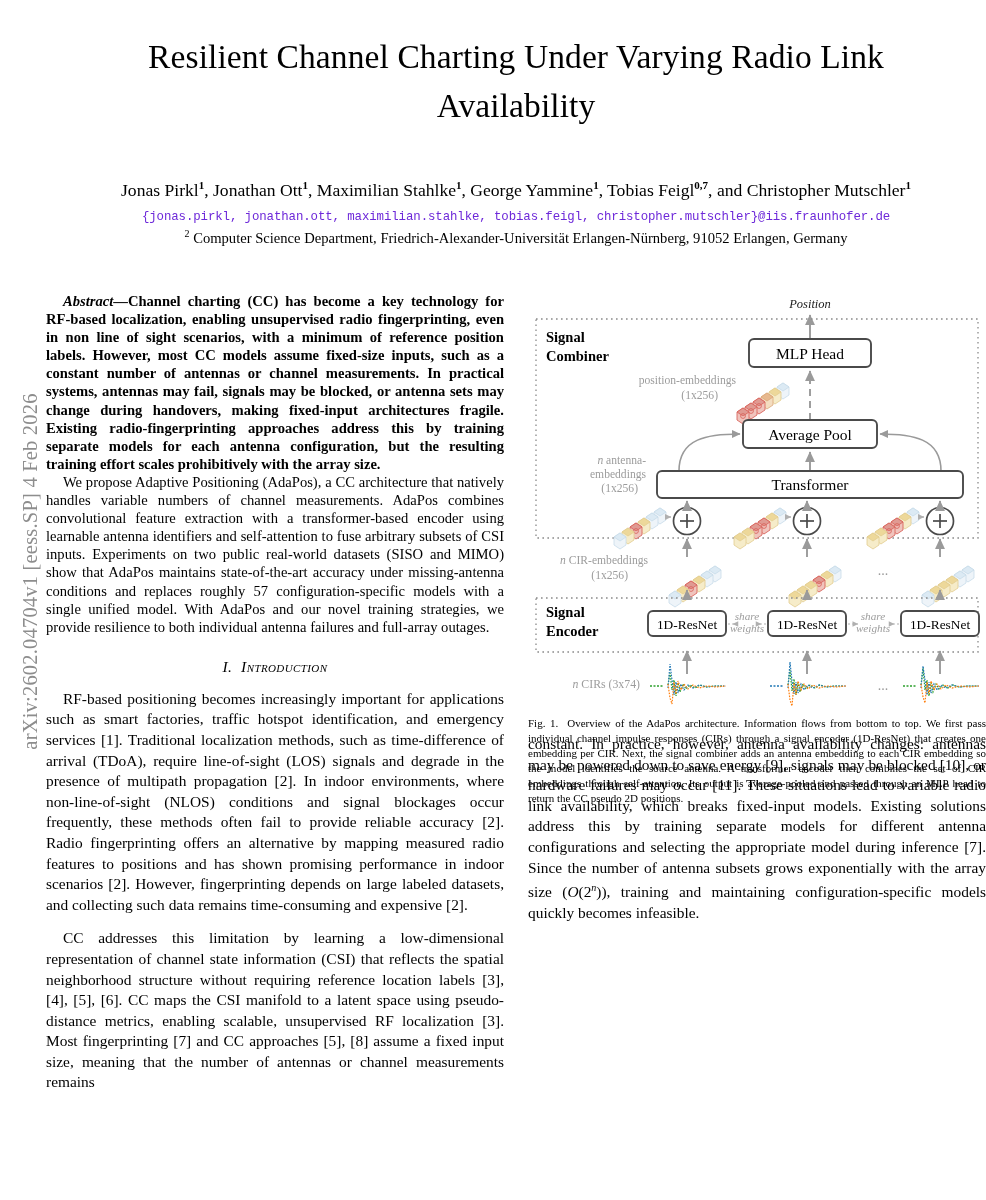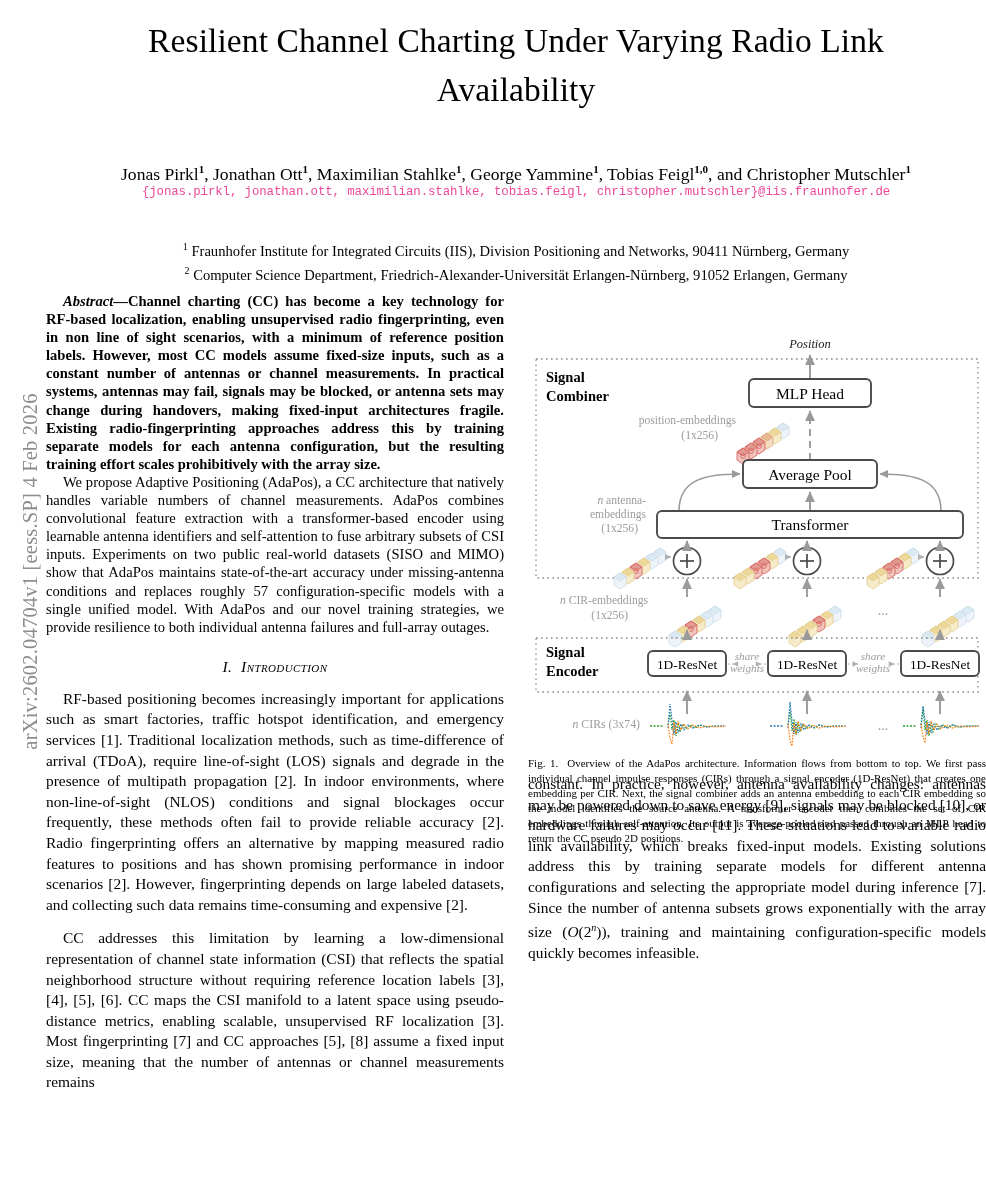--- a/index.html
+++ b/index.html
@@ -48,38 +48,39 @@
     height: 1200px;
   }
 
   
   #title-block { padding-top: 0px; }
   #paper-title {
     font-size: 33.5px;
     line-height: 49px;
     text-align: center;
     font-weight: normal;
-    margin: 0;
+    margin: 16px;
     padding: 16px 60px;
     letter-spacing: 0.1px;
   }
   #authors {
     text-align: center;
     font-size: 17.6px;
     margin-top: 28px;
     line-height: 22px;
     padding: 0 4px;
     white-space: nowrap;
   }
   #authors sup { font-size: 11px; font-weight: bold; vertical-align: super; }
   #emails {
     text-align: center;
     font-family: "Liberation Mono", "DejaVu Sans Mono", monospace;
     font-size: 12.4px;
-    color: #ec4899;
+    color: #6d28d9;
+    margin-top: 9px;
     letter-spacing: -0.1px;
   }
   .affil {
     text-align: center;
     font-size: 14.6px;
     line-height: 19.5px;
     margin-top: 0;
   }
   #affil-1 { margin-top: 38px; }
   .affil sup { font-size: 10px; vertical-align: super; }
@@ -137,21 +138,20 @@
     margin: 22px 0 11px 0;
     letter-spacing: 0.4px;
     font-style: italic;
   }
 
   
   #figure-1 {
     position: relative;
     width: 458px;
     height: 420px;
-    margin-top: 40px;
   }
   #fig-svg { display: block; }
   #fig-caption {
     font-size: 11px;
     line-height: 15px;
     text-align: justify;
     margin: 6px 0 0 0;
   }
   #fig-caption .figlabel { }
 </style>
@@ -159,26 +159,22 @@
 <body>
 
 <div id="arxiv-stamp">
   <div class="vtext">arXiv:2602.04704v1  [eess.SP]  4 Feb 2026</div>
 </div>
 
 <div id="page">
 
   <div id="title-block">
     <h1 id="paper-title">Resilient Channel Charting Under Varying Radio Link Availability</h1>
-    <div id="authors">Jonas Pirkl<sup>1</sup>, Jonathan Ott<sup>1</sup>, Maximilian Stahlke<sup>1</sup>, George Yammine<sup>1</sup>, Tobias Feigl<sup>1,0</sup>, and Christopher Mutschler<sup>1</sup></div>
+    <div id="authors">Jonas Pirkl<sup>1</sup>, Jonathan Ott<sup>1</sup>, Maximilian Stahlke<sup>1</sup>, George Yammine<sup>1</sup>, Tobias Feigl<sup>0,7</sup>, and Christopher Mutschler<sup>1</sup></div>
     <div id="emails">{jonas.pirkl, jonathan.ott, maximilian.stahlke, tobias.feigl, christopher.mutschler}@iis.fraunhofer.de</div>
-    <div class="affil" id="affil-1">
-      <sup>1</sup>
-      <span>Fraunhofer Institute for Integrated Circuits (IIS), Division Positioning and Networks, 90411 Nürnberg, Germany</span>
-    </div>
     <div class="affil" id="affil-2">
       <sup>2</sup>
       <span>Computer Science Department, Friedrich-Alexander-Universität Erlangen-Nürnberg, 91052 Erlangen, Germany</span>
     </div>
   </div>
 
   <div id="columns">
 
     <div class="col" id="col-left">
 

